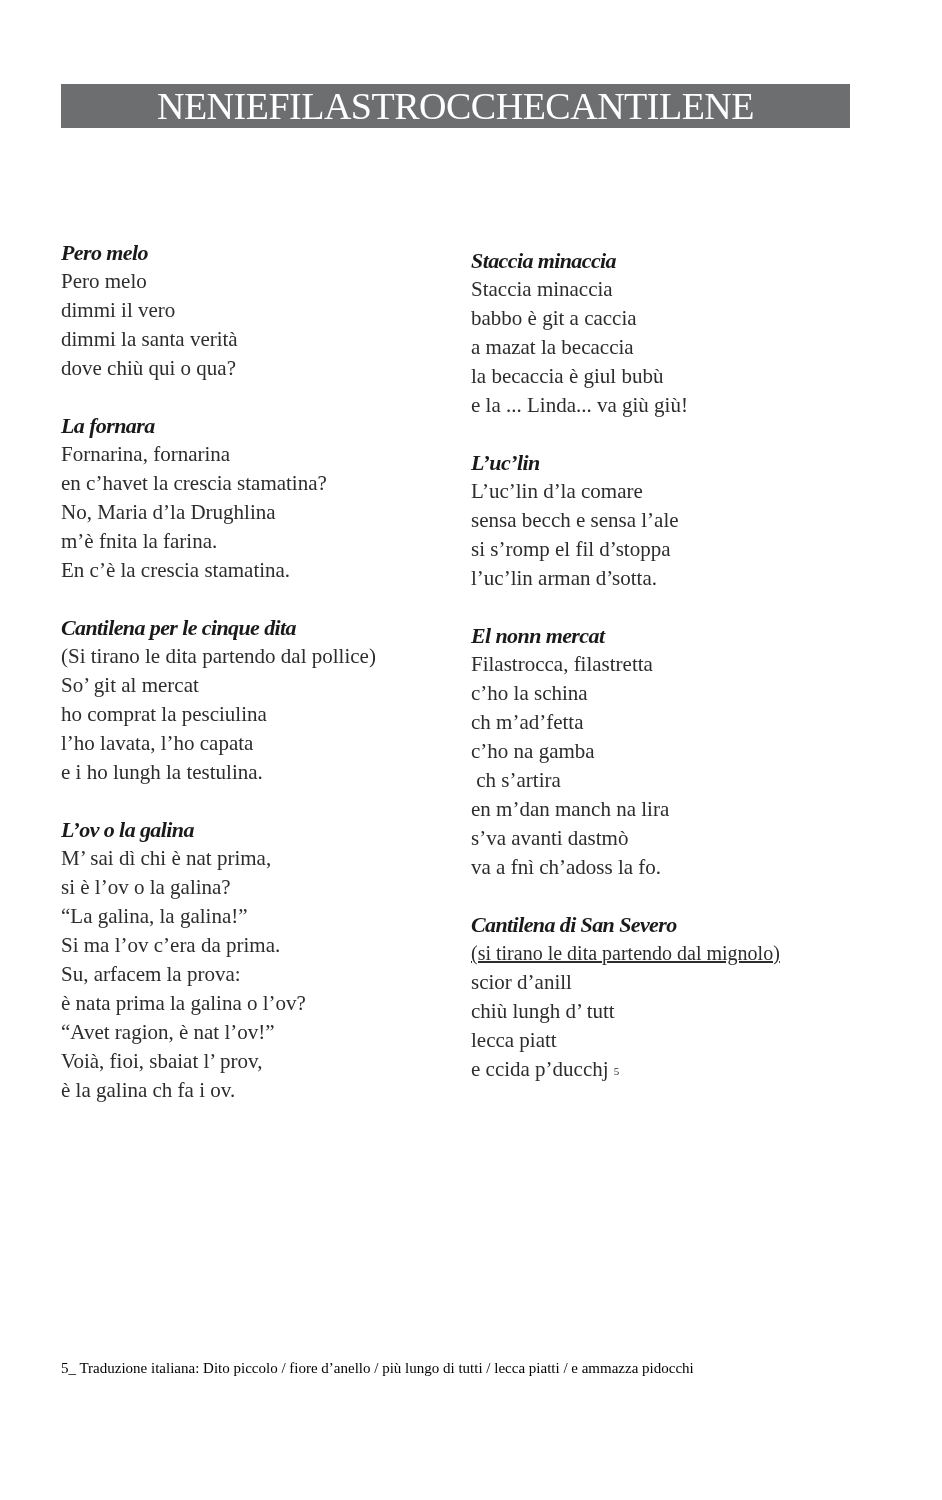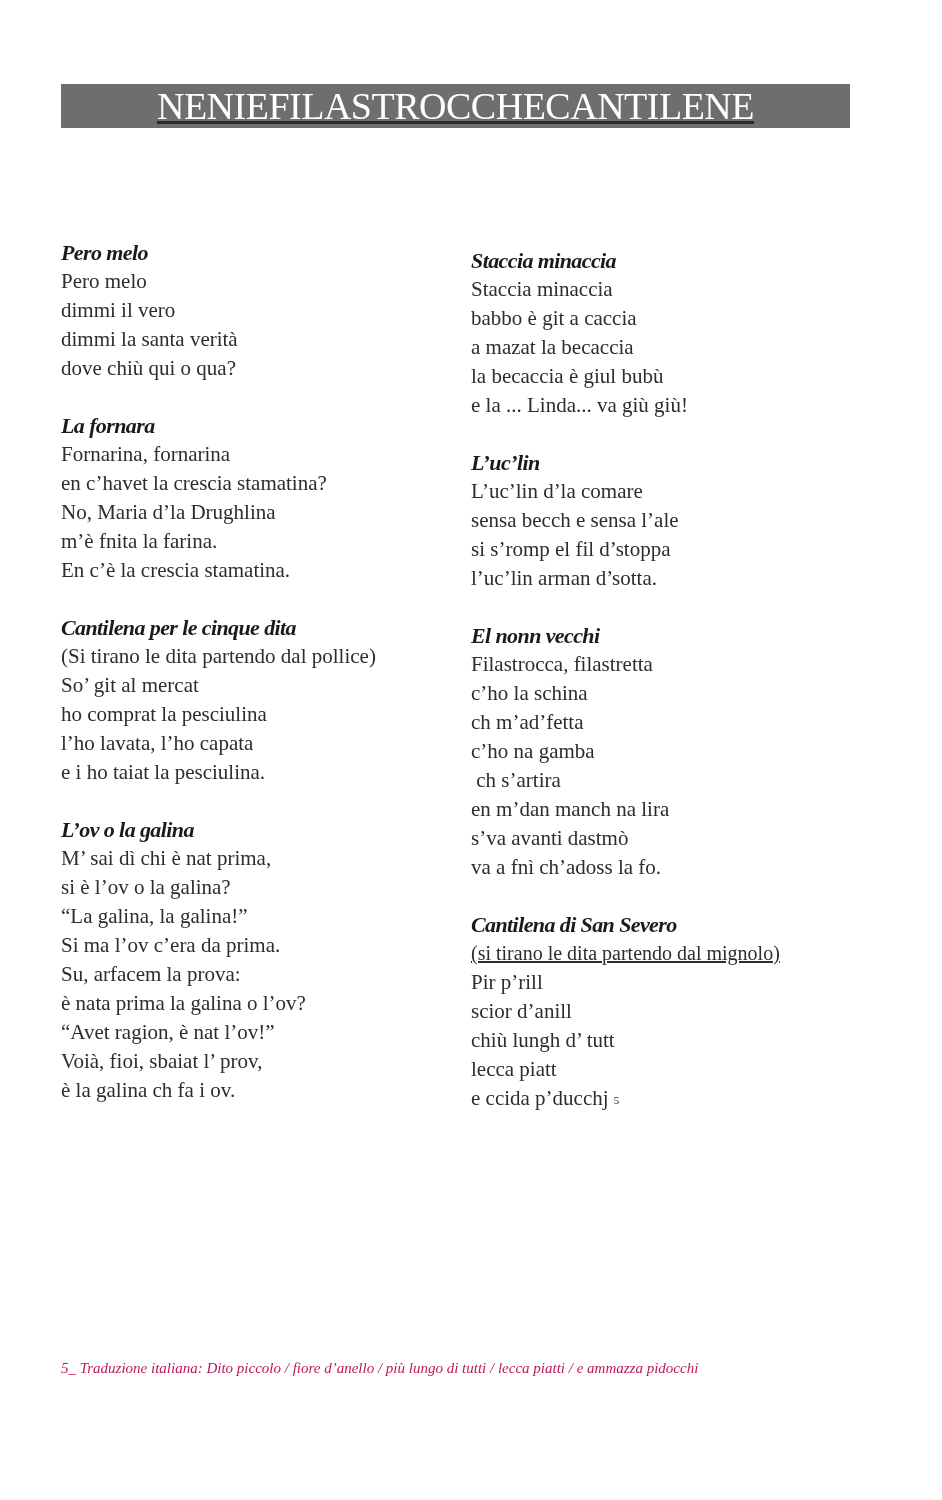--- a/index.html
+++ b/index.html
@@ -1,32 +1,32 @@
 <!DOCTYPE html>
 <html><head>
 <meta charset="utf-8">
 <style>
   html, body { margin: 0; padding: 0; background: #ffffff; }
   body { width: 942px; height: 1500px; position: relative; overflow: hidden;
          font-family: "Liberation Serif", "DejaVu Serif", serif; color: #2a2a2a; }
   .banner { position: absolute; left: 61px; top: 84px; width: 789px; height: 44px;
-            background: #6d6e70; display: flex; align-items: center; justify-content: center; text-decoration: underline; }
+            background: #6d6e70; display: flex; align-items: center; justify-content: center; }
   .banner-title { color: #ffffff; font-family: "Liberation Serif", serif; font-size: 38px;
                   letter-spacing: -0.5px; line-height: 44px; }
   .col { position: absolute; top: 238px; width: 400px; }
   .col-left { left: 61px; }
   .col-right { left: 471px; margin-top: 8px; }
   .poem { margin-bottom: 28px; }
   .poem-title { font-style: italic; font-weight: bold; font-size: 22px; line-height: 29px;
                 color: #1a1a1a; letter-spacing: -0.6px; }
   .line { font-size: 21px; line-height: 29px; color: #2d2d2d; white-space: pre; }
   .line.small { font-size: 20px; line-height: 29px; text-decoration: underline; }
   sup.fn { font-size: 11px; vertical-align: top; position: relative; top: 2px; }
   .footnote { position: absolute; left: 61px; top: 1360px; width: 820px;
-              font-style: italic; font-size: 15px; color: #be185d; white-space: nowrap; }
+              font-size: 15px; color: #000000; white-space: nowrap; }
 </style>
 </head>
 <body>
 
 <div class="banner">
   <span class="banner-title">NENIEFILASTROCCHECANTILENE</span>
 </div>
 
 <div class="col col-left">
   <div class="poem">
@@ -43,21 +43,21 @@
     <div class="line">No, Maria d’la Drughlina</div>
     <div class="line">m’è fnita la farina.</div>
     <div class="line">En c’è la crescia stamatina.</div>
   </div>
   <div class="poem">
     <div class="poem-title">Cantilena per le cinque dita</div>
     <div class="line">(Si tirano le dita partendo dal pollice)</div>
     <div class="line">So’ git al mercat</div>
     <div class="line">ho comprat la pesciulina</div>
     <div class="line">l’ho lavata, l’ho capata</div>
-    <div class="line">e i ho taiat la pesciulina.</div>
+    <div class="line">e i ho lungh la testulina.</div>
   </div>
   <div class="poem">
     <div class="poem-title">L’ov o la galina</div>
     <div class="line">M’ sai dì chi è nat prima,</div>
     <div class="line">si è l’ov o la galina?</div>
     <div class="line">“La galina, la galina!”</div>
     <div class="line">Si ma l’ov c’era da prima.</div>
     <div class="line">Su, arfacem la prova:</div>
     <div class="line">è nata prima la galina o l’ov?</div>
     <div class="line">“Avet ragion, è nat l’ov!”</div>
@@ -76,34 +76,33 @@
     <div class="line">e la ... Linda... va giù giù!</div>
   </div>
   <div class="poem">
     <div class="poem-title">L’uc’lin</div>
     <div class="line">L’uc’lin d’la comare</div>
     <div class="line">sensa becch e sensa l’ale</div>
     <div class="line">si s’romp el fil d’stoppa</div>
     <div class="line">l’uc’lin arman d’sotta.</div>
   </div>
   <div class="poem">
-    <div class="poem-title">El nonn vecchi</div>
+    <div class="poem-title">El nonn mercat</div>
     <div class="line">Filastrocca, filastretta</div>
     <div class="line">c’ho la schina</div>
     <div class="line">ch m’ad’fetta</div>
     <div class="line">c’ho na gamba</div>
     <div class="line"> ch s’artira</div>
     <div class="line">en m’dan manch na lira</div>
     <div class="line">s’va avanti dastmò</div>
     <div class="line">va a fnì ch’adoss la fo.</div>
   </div>
   <div class="poem">
     <div class="poem-title">Cantilena di San Severo</div>
     <div class="line small">(si tirano le dita partendo dal mignolo)</div>
-    <div class="line">Pir p’rill</div>
     <div class="line">scior d’anill</div>
     <div class="line">chiù lungh d’ tutt</div>
     <div class="line">lecca piatt</div>
     <div class="line"><span>e ccida p’ducchj</span> <sup class="fn">5</sup></div>
   </div>
 </div>
 
 <div class="footnote">5_ Traduzione italiana: Dito piccolo / fiore d’anello / più lungo di tutti / lecca piatti / e ammazza pidocchi</div>
 
 </body></html>

